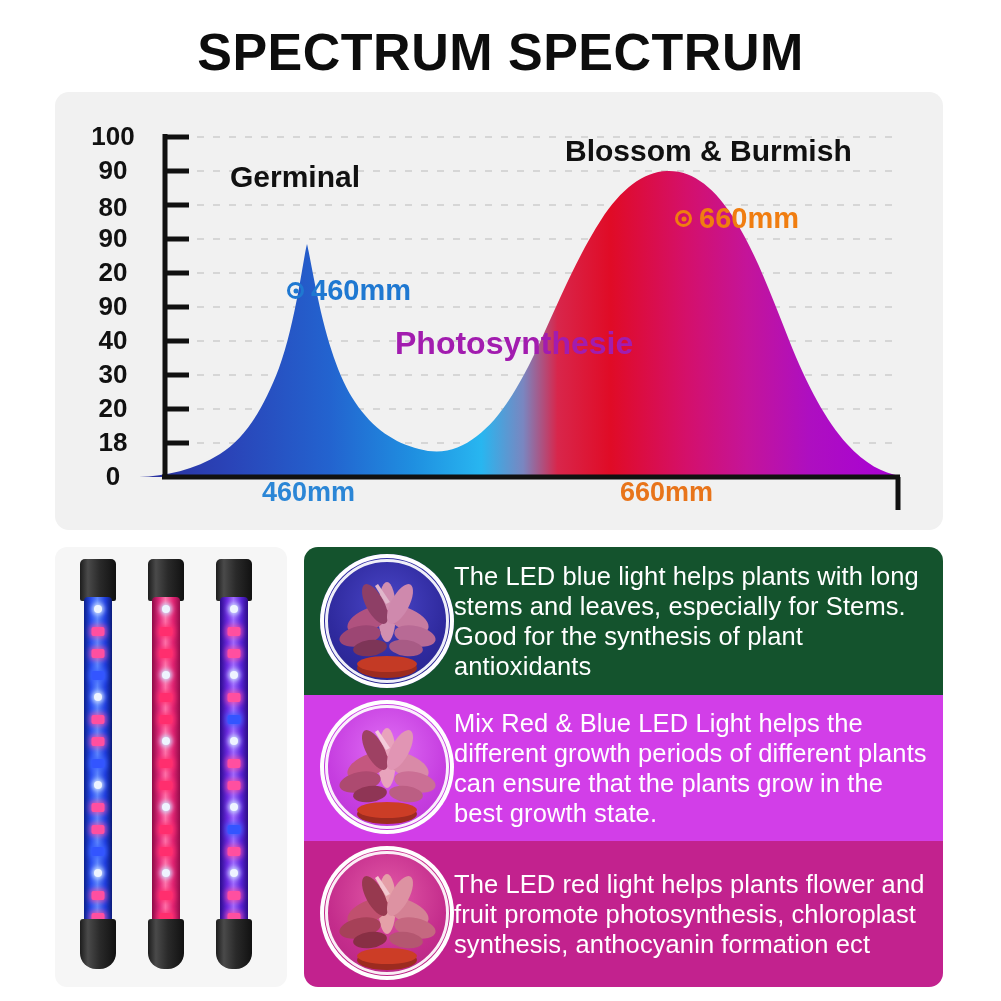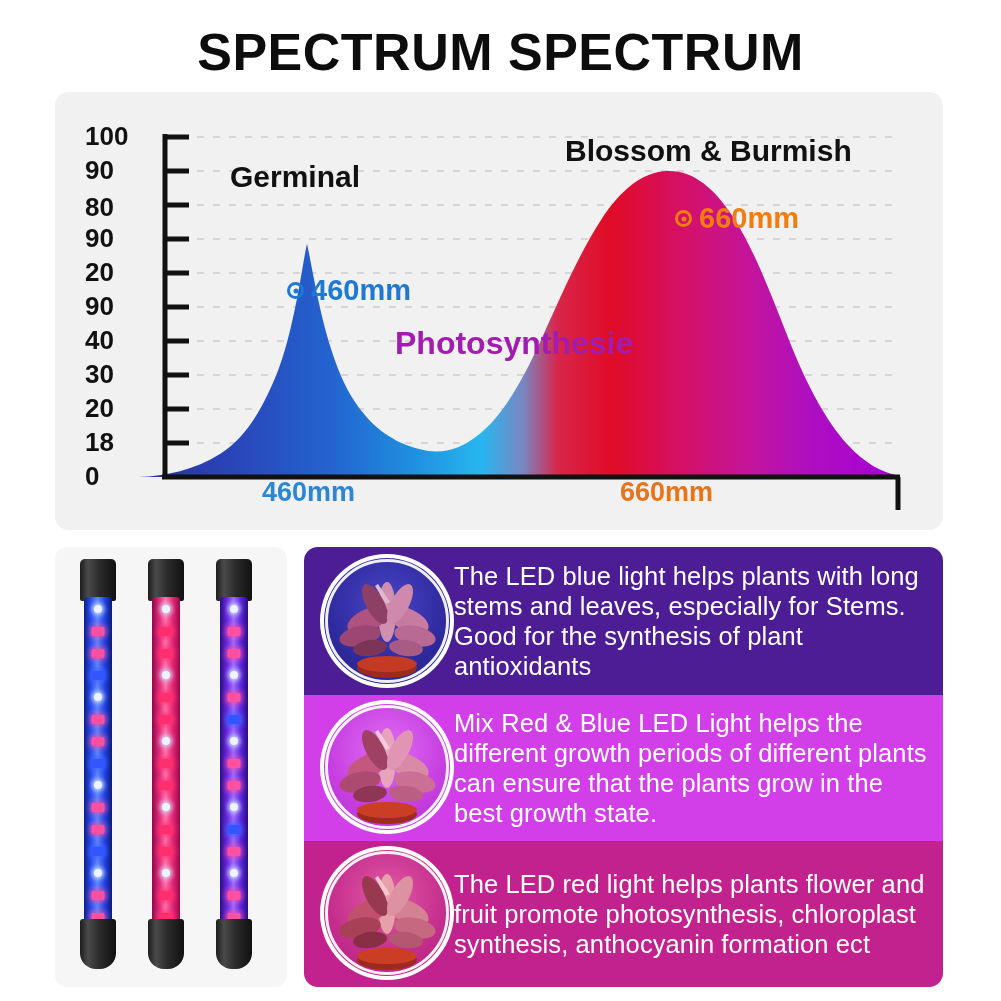--- a/index.html
+++ b/index.html
@@ -21,21 +21,21 @@
     position:absolute; left:55px; top:92px;
     width:888px; height:438px;
     background:#f1f1f1; border-radius:14px;
   }
   .chart-inner{ position:absolute; inset:0; }
 
   .chart-svg{ position:absolute; left:0; top:0; width:888px; height:438px; }
 
   
   .ylab{
-    position:absolute; right:0; width:56px; text-align:left;
+    position:absolute; right:0; width:56px; text-align:center;
     font-size:26px; font-weight:700; color:#111;
     font-family:"Liberation Sans", sans-serif;
     line-height:1;
   }
   .ylabels{ position:absolute; left:30px; top:0; width:56px; height:438px; }
 
   
   .ann{
     position:absolute; font-weight:700;
     font-family:"Liberation Sans", sans-serif;
@@ -116,21 +116,21 @@
   .led.r{ background:#ff2e6e; box-shadow:0 0 5px 2px rgba(255,46,110,.8); }
   .led.b{ background:#3355ff; box-shadow:0 0 5px 2px rgba(60,100,255,.8); }
   .led.p{ background:#ff4fa0; box-shadow:0 0 5px 2px rgba(255,79,160,.7); }
 
   .panels{ position:absolute; left:249px; top:0; width:639px; height:440px; }
   .panel{
     position:absolute; left:0; width:639px;
     color:#fff;
     font-family:"Liberation Sans", sans-serif;
   }
-  .panel-1{ top:0;   height:148px; background:#4c1d95; border-radius:14px 14px 0 0; }
+  .panel-1{ top:0;   height:148px; background:#14532d; border-radius:14px 14px 0 0; }
   .panel-2{ top:148px; height:146px; background:#d23ee8; }
   .panel-3{ top:294px; height:146px; background:#c2228e; border-radius:0 0 14px 14px; }
   .panel-text{
     position:absolute; left:150px; right:16px; top:50%;
     transform:translateY(-50%);
     font-size:25.5px; line-height:1.18; font-weight:400;
     letter-spacing:0.1px;
   }
 
   .circle{

